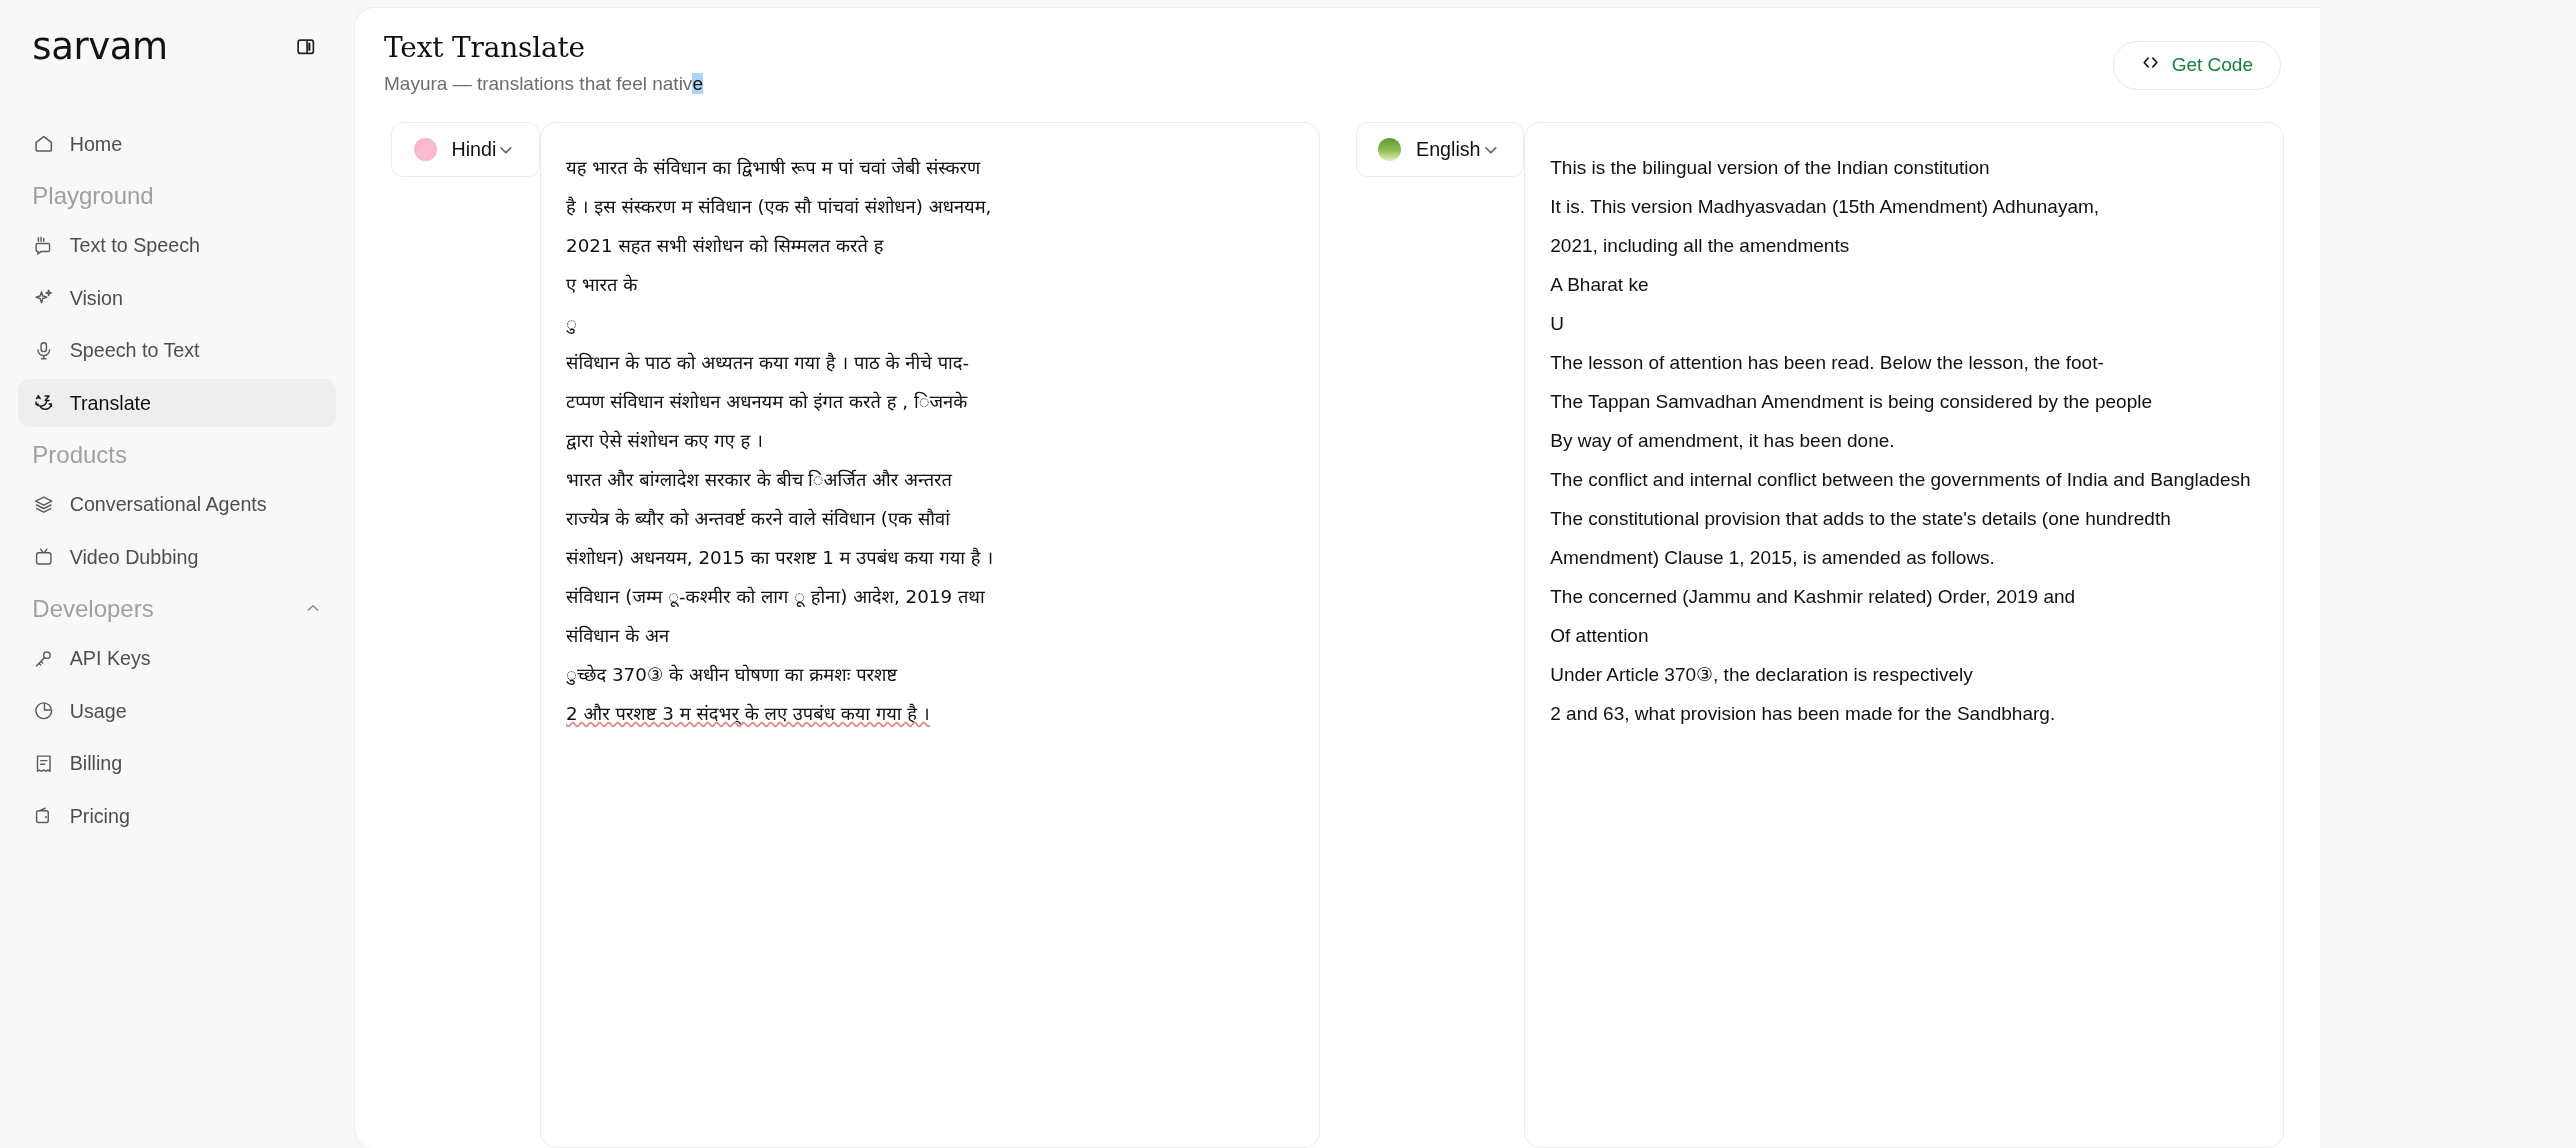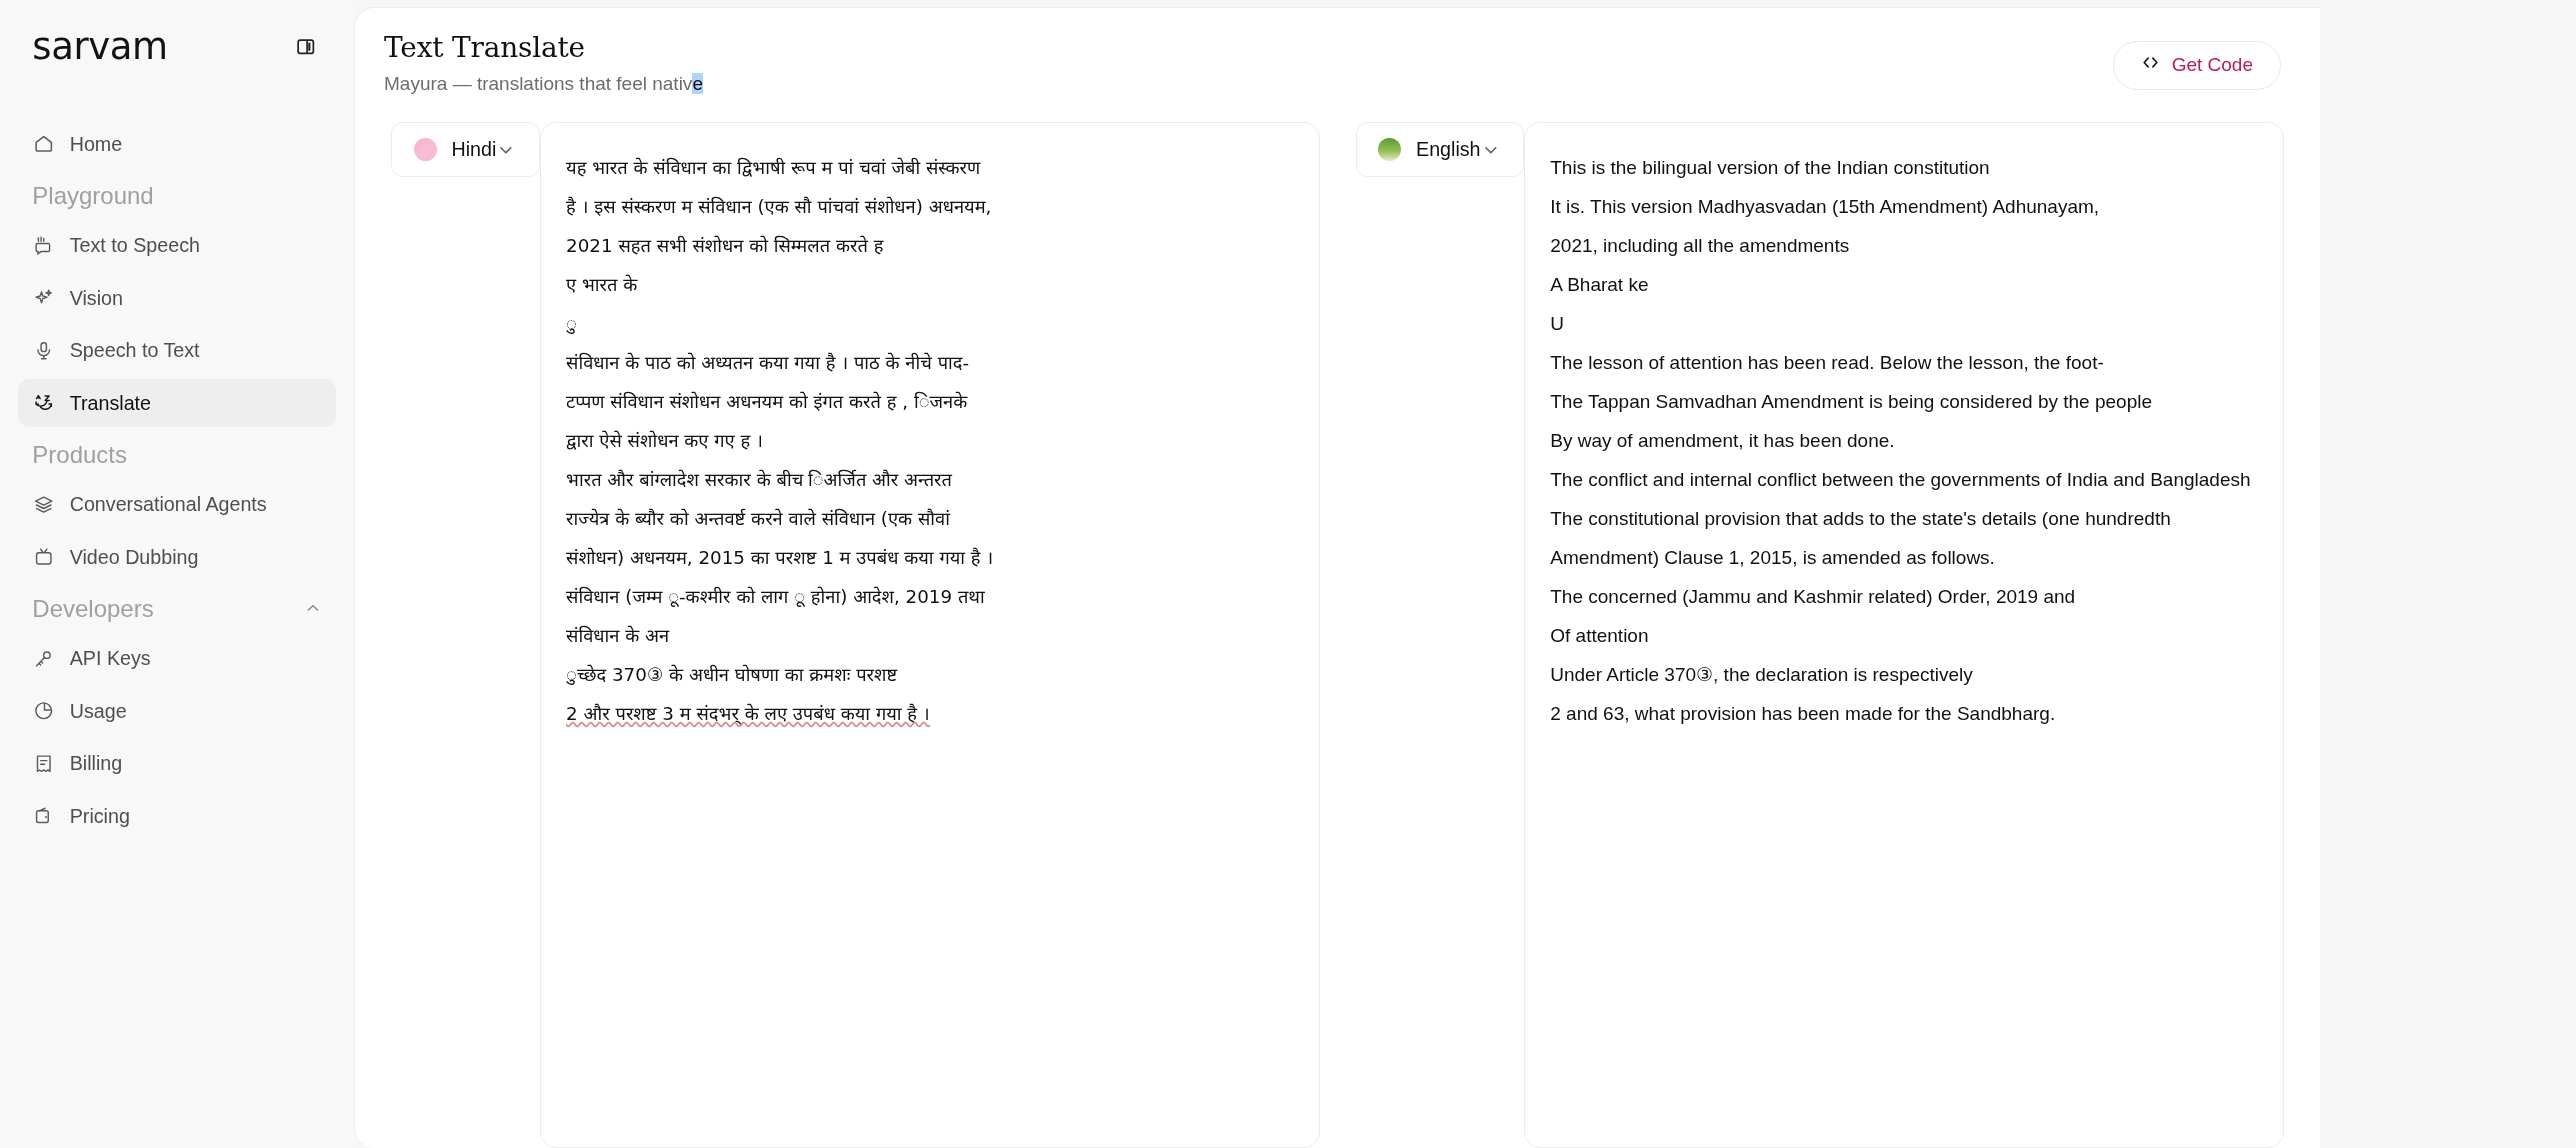--- a/index.html
+++ b/index.html
@@ -76,21 +76,21 @@
     flex: 0 0 114px;
   }
   .title { font-size: 28px; color: #111; font-weight: 400; letter-spacing: -0.2px;
     font-family: "DejaVu Serif", serif; }
   .subtitle { font-size: 19px; color: #6d6d6d; margin-top: 9px; }
   .subtitle .sel { background: #aed4fb; color: #111; }
   .get-code {
     display: flex; align-items: center; gap: 11.6px;
     border: 0.9px solid #e8e8e8; border-radius: 894px;
     padding: 0 27px; height: 49px;
-    font-size: 19px; color: #be185d;
+    font-size: 19px; color: #15803d;
     background: #fff; cursor: pointer;
     margin-top: 9.8px;
   }
 
   .panes {
     display: flex; gap: 36px;
     padding: 0 36px 0 36px;
     flex: 1 1 auto;
     min-height: 0;
   }

